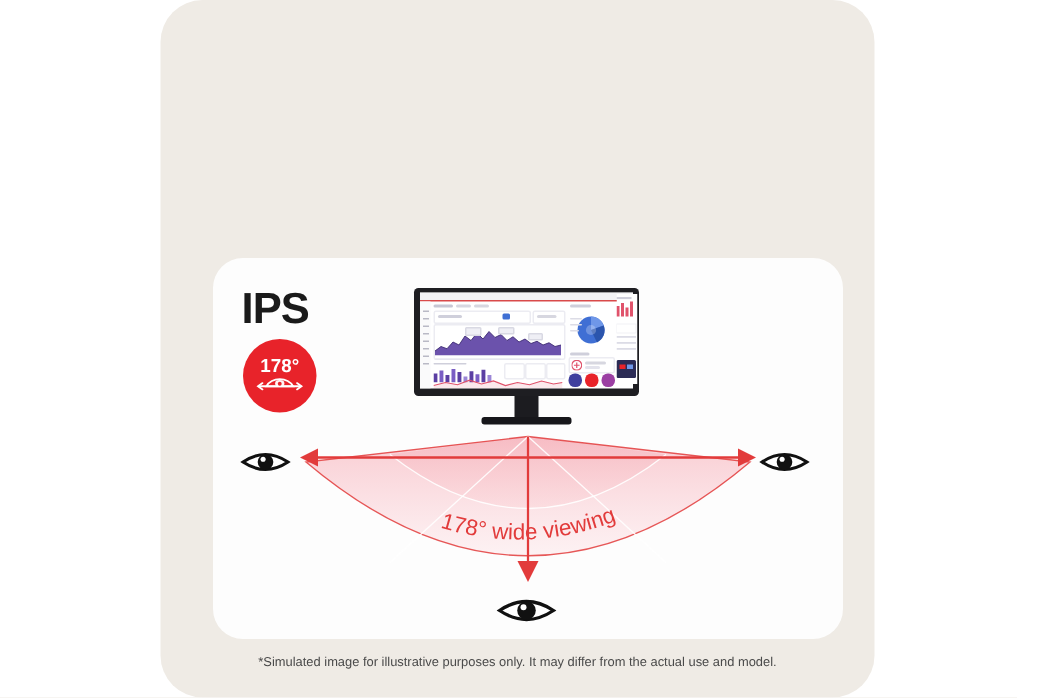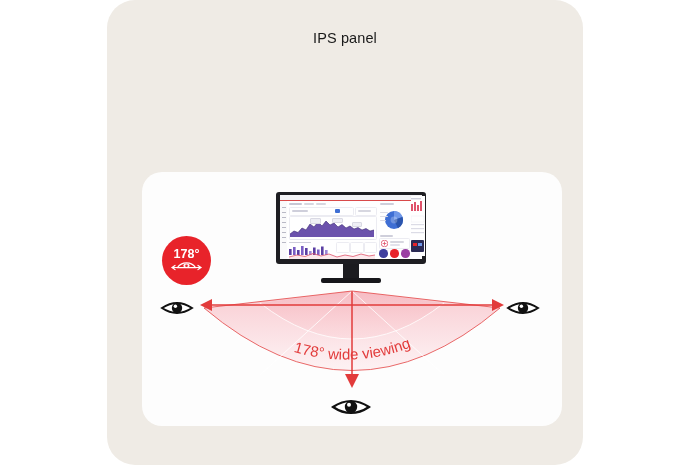--- a/index.html
+++ b/index.html
@@ -52,21 +52,21 @@
   
   .ips-label{
     position:absolute;left:161px;top:190px;
     font-size:29px;font-weight:700;color:#1a1a1a;
     letter-spacing:-0.6px;
     font-family:"Liberation Sans", sans-serif;
   }
 
   
   .badge{
-    position:absolute;left:162px;top:236px;
+    position:absolute;left:162px;top:226px;
     width:49px;height:49px;border-radius:50%;
     background:#e8232a;
   }
   .badge-svg{position:absolute;left:0;top:0;}
 
   
   .monitor{position:absolute;left:276px;top:192px;width:150px;height:95px;}
   .mon-body{
     position:absolute;left:0;top:0;width:150px;height:72px;
     background:#1e1e22;border-radius:3px;
@@ -108,25 +108,25 @@
     font-family:"Liberation Sans", sans-serif;
   }
 </style>
 </head>
 <body>
 
 <div id="stage">
 
   <div class="outer-card"></div>
 
-  <div class="eyebrow">IPS panel</div>
 
 
   <div class="inner-card"></div>
 
+  <div class="ips-label">IPS</div>
 
   <div class="badge">
     <svg class="badge-svg" width="49" height="49" viewBox="0 0 49 49">
       <text x="24.5" y="22" text-anchor="middle" fill="#ffffff" font-size="12.5" font-weight="700" font-family="Liberation Sans, sans-serif">178°</text>
       <g stroke="#ffffff" stroke-width="1.2" fill="none" stroke-linecap="round">
         <path d="M10.5 31.5 L38.5 31.5"></path>
         <path d="M13 29.4 L10 31.5 L13 33.6"></path>
         <path d="M36 29.4 L39 31.5 L36 33.6"></path>
         <path d="M15.5 31.6 C19.5 25.2 29.5 25.2 33.5 31.6 Z"></path>
       </g>
@@ -293,14 +293,15 @@
     <circle cx="17" cy="11" r="5.2" fill="#111111"></circle>
     <circle cx="15.4" cy="9.2" r="1.7" fill="#ffffff"></circle>
   </svg>
 
   <svg class="eye" style="left:331px;top:394px;" width="40" height="26" viewBox="0 0 40 26">
     <path d="M2,13 Q20,1 38,13 Q20,25 2,13 Z" fill="#ffffff" stroke="#111111" stroke-width="2.2"></path>
     <circle cx="20" cy="13" r="6.2" fill="#111111"></circle>
     <circle cx="18" cy="10.8" r="2" fill="#ffffff"></circle>
   </svg>
 
+  <div class="footnote">*Simulated image for illustrative purposes only. It may differ from the actual use and model.</div>
 
 </div>
 
 </body></html>

